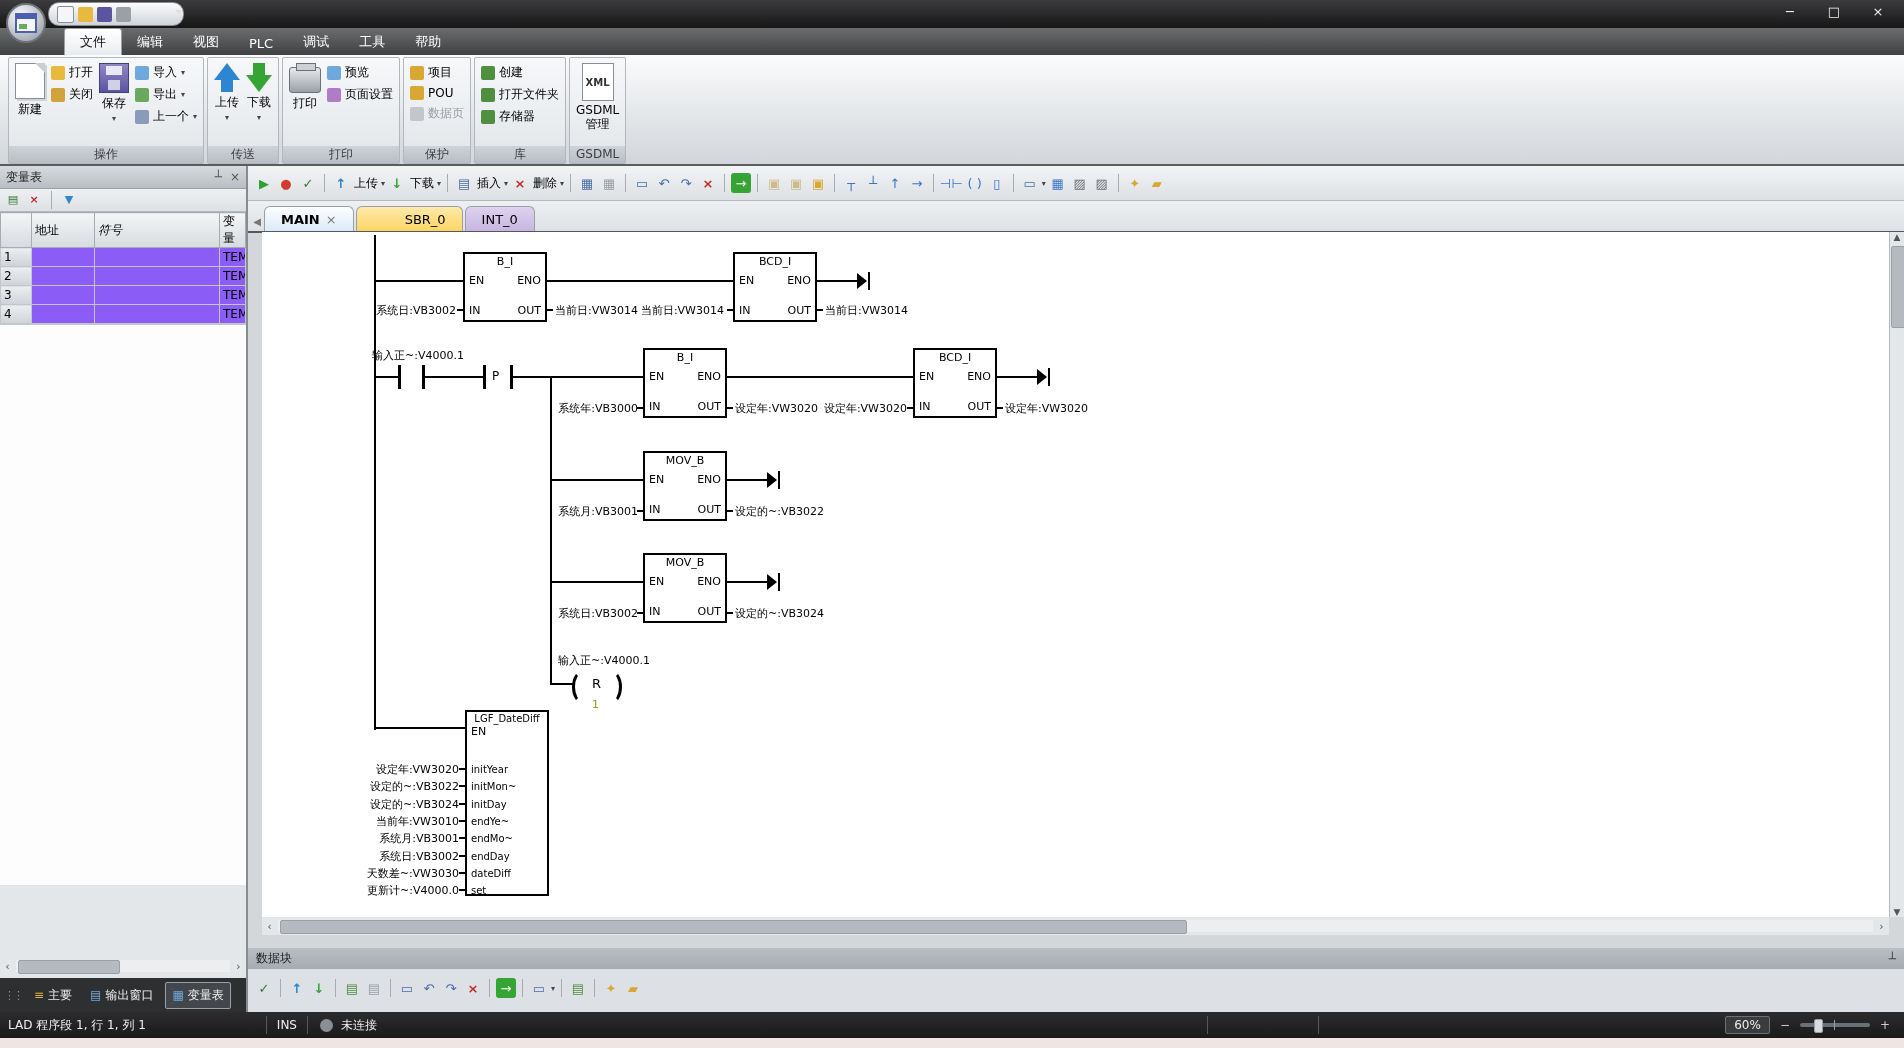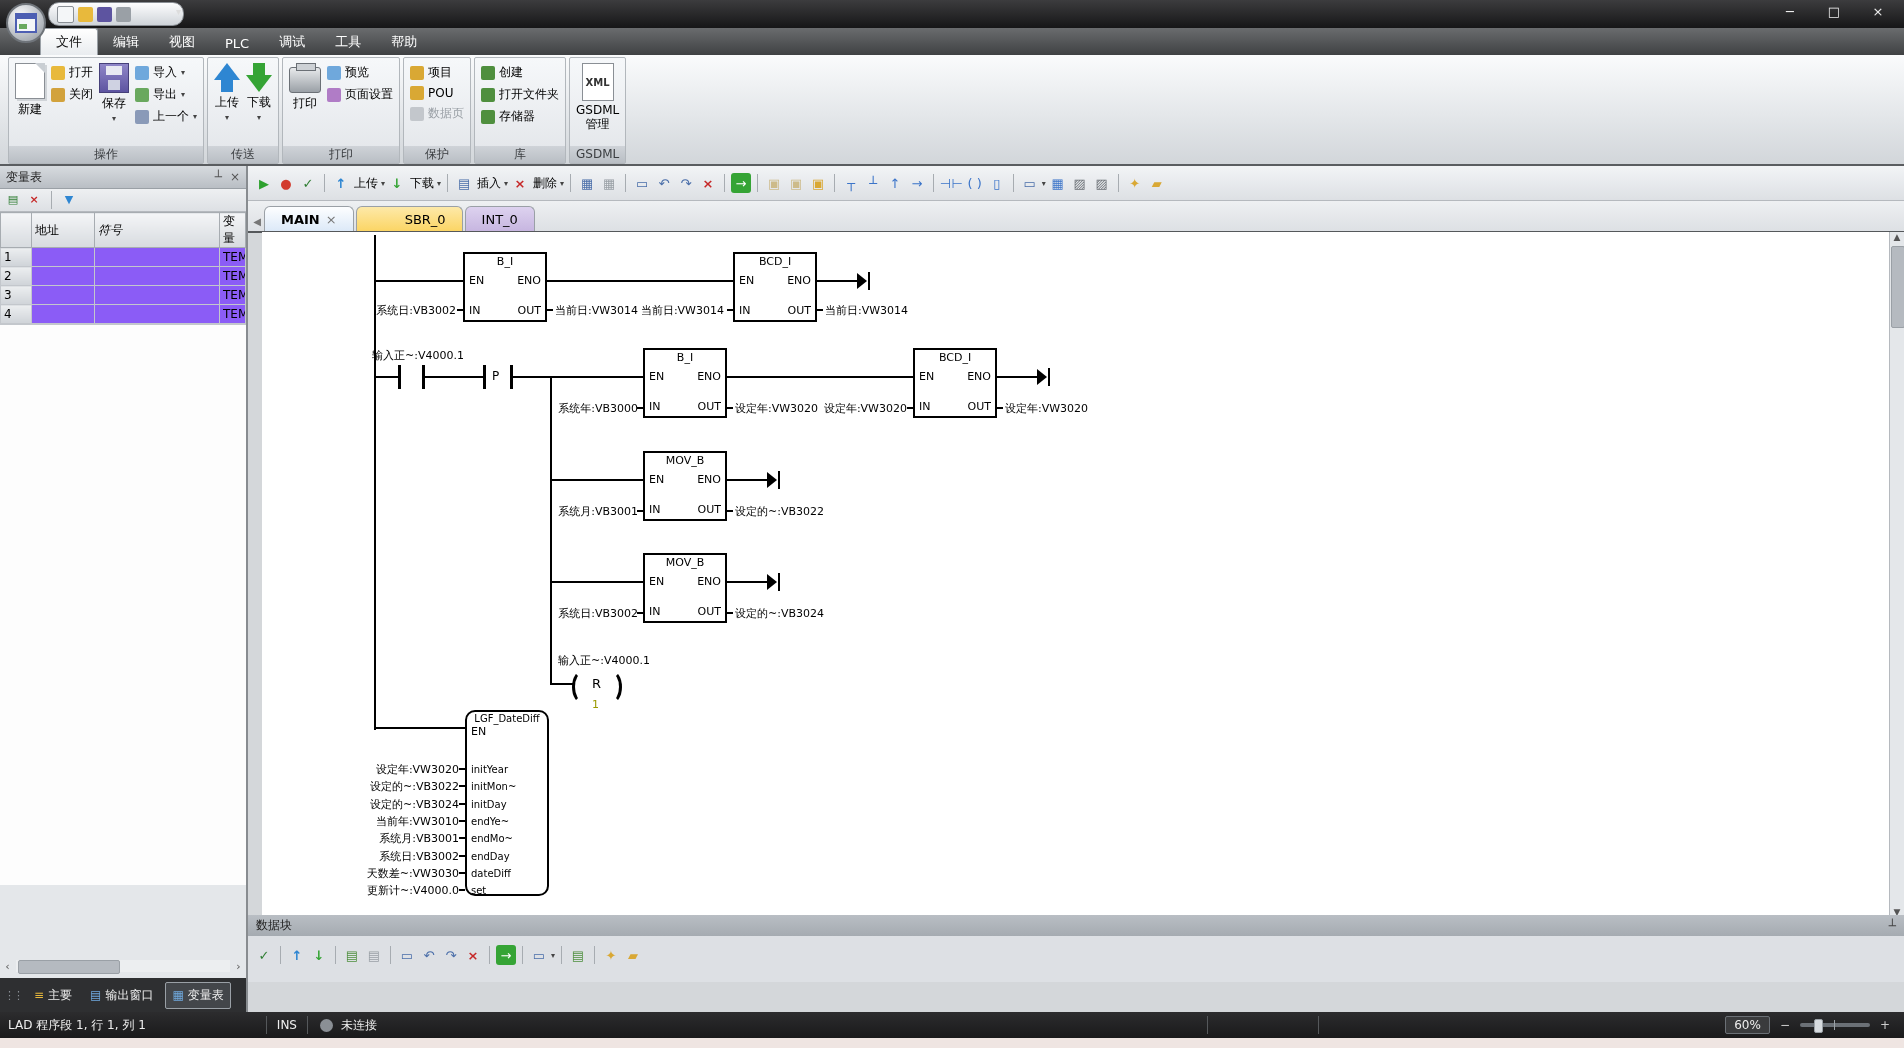--- a/index.html
+++ b/index.html
@@ -17,21 +17,21 @@
   #appbtn{position:absolute;left:6px;top:3px;width:36px;height:36px;border-radius:50%;z-index:30;
     background:radial-gradient(circle at 35% 30%,#fbfbfc,#b9bec4 60%,#8d9299);border:2px solid #6f747a;
     display:flex;align-items:center;justify-content:center;}
   #appbtn .appglyph{width:18px;height:16px;background:#f4f6f8;border:2px solid #4d5fb3;position:relative;}
   #appbtn .appglyph:before{content:"";position:absolute;left:0;top:0;right:0;height:4px;background:#4d5fb3;}
   #appbtn .appglyph:after{content:"";position:absolute;left:2px;bottom:2px;width:8px;height:5px;background:#69a85e;}
   #wincontrols{position:absolute;right:4px;top:0;display:flex;}
   .winbtn{width:44px;height:24px;color:#eee;font-size:13px;text-align:center;line-height:24px;}
   
   #menubar{position:absolute;left:0;top:28px;width:1904px;height:27px;
-    background:linear-gradient(#6a6c6e,#3f4143);display:flex;align-items:flex-end;padding-left:40px;box-sizing:border-box;}
+    background:linear-gradient(#6a6c6e,#3f4143);display:flex;align-items:flex-end;padding-left:64px;box-sizing:border-box;}
   .mtab{padding:4px 15px;font-size:13px;color:#fff;}
   .mtab.active{background:linear-gradient(#ffffff,#e9ecef);color:#111;border:1px solid #9aa0a6;border-bottom:none;
     border-radius:3px 3px 0 0;}
   
   #ribbon{position:absolute;left:0;top:55px;width:1904px;height:111px;
     background:linear-gradient(#fafbfc,#e4e7ea 55%,#d2d6da);border-bottom:2px solid #5a5d60;box-sizing:border-box;
     display:flex;align-items:stretch;padding:2px 0 0 4px;}
   .rgroup{border:1px solid #b2b7bc;border-radius:2px;margin-right:3px;display:flex;flex-direction:column;
     background:linear-gradient(#f6f8fa,#e2e5e9);}
   .rbody{flex:1;display:flex;align-items:flex-start;padding:3px 6px 0 6px;gap:6px;}
@@ -105,21 +105,21 @@
   .oca .sh{position:absolute;left:0;top:8px;width:13px;height:2px;background:#000;}
   .oca .hd{position:absolute;left:11px;top:1px;width:0;height:0;border-left:10px solid #000;border-top:8px solid transparent;border-bottom:8px solid transparent;}
   .oca .vb{position:absolute;left:22px;top:0;width:2px;height:18px;background:#000;}
   .arcl{position:absolute;width:16px;height:28px;border:3px solid transparent;border-left-color:#000;border-radius:50%;}
   .arcr{position:absolute;width:16px;height:28px;border:3px solid transparent;border-right-color:#000;border-radius:50%;}
   #vscroll{position:absolute;left:1641px;top:66px;width:15px;height:685px;background:#e4e7ea;border-left:1px solid #b5b9be;}
   #vscroll .a{position:absolute;left:0;width:14px;text-align:center;font-size:9px;color:#555;}
   #vthumb{position:absolute;left:1px;top:14px;width:12px;height:80px;background:#b5bac0;border:1px solid #9aa0a6;border-radius:2px;}
   #hscroll{position:absolute;left:14px;top:751px;width:1627px;height:18px;background:#e4e7ea;display:flex;align-items:center;}
   
-  #datablock{position:absolute;left:0px;top:749px;width:1656px;height:67px;background:#dde0e4;}
+  #datablock{position:absolute;left:0px;top:782px;width:1656px;height:67px;background:#dde0e4;}
   #db-title{height:21px;background:linear-gradient(#b9bec4,#a5abb1);font-size:12px;color:#222;display:flex;align-items:center;padding:0 8px;}
   #db-title .sp{flex:1;}
   #db-tools{height:30px;display:flex;align-items:center;gap:2px;padding:4px 6px;}
   
   #statusbar{position:absolute;left:0;top:1012px;width:1904px;height:26px;background:linear-gradient(#2c2c2e,#1a1a1b);
     color:#eee;font-size:12px;display:flex;align-items:center;}
   .ssep{width:1px;height:18px;background:#55585b;margin:0 10px;}
   #conn-dot{width:13px;height:13px;border-radius:50%;background:#8a8f95;margin:0 8px 0 2px;}
   #zoombox{border:1px solid #6b7076;background:#3a3b3d;padding:1px 8px;font-size:12px;border-radius:2px;}
   #ztrack{width:70px;height:4px;background:#6b7076;position:relative;margin:0 6px;border-radius:2px;}
@@ -551,21 +551,21 @@
           <span class="hd"></span>
           <span class="vb"></span>
         </div>
 
       <div class="lbl" style="left:296px;top:421px;">输入正~:V4000.1</div>
       <div class="arcl" style="left:310px;top:438px;"></div>
       <div class="lbl" style="left:330px;top:444px;font-size:13px;">R</div>
       <div class="arcr" style="left:338px;top:438px;"></div>
       <div class="lbl" style="left:330px;top:466px;color:#9a9a00;">1</div>
 
-      <div class="lbox" style="left:203px;top:478px;width:84px;height:186px;border-radius:10px;">
+      <div class="lbox" style="left:203px;top:478px;width:84px;height:186px;">
         <span class="bt" style="font-size:10px;">LGF_DateDiff</span>
         <span style="position:absolute;left:4px;top:13px;">EN</span>
         <span class="pinname" style="top:52px;">initYear</span>
         <span class="pinname" style="top:69px;">initMon~</span>
         <span class="pinname" style="top:87px;text-align:center;">initDay</span>
         <span class="pinname" style="top:104px;">endYe~</span>
         <span class="pinname" style="top:121px;">endMo~</span>
         <span class="pinname" style="top:139px;">endDay</span>
         <span class="pinname" style="top:156px;">dateDiff</span>
         <span class="pinname" style="top:173px;">set</span>

